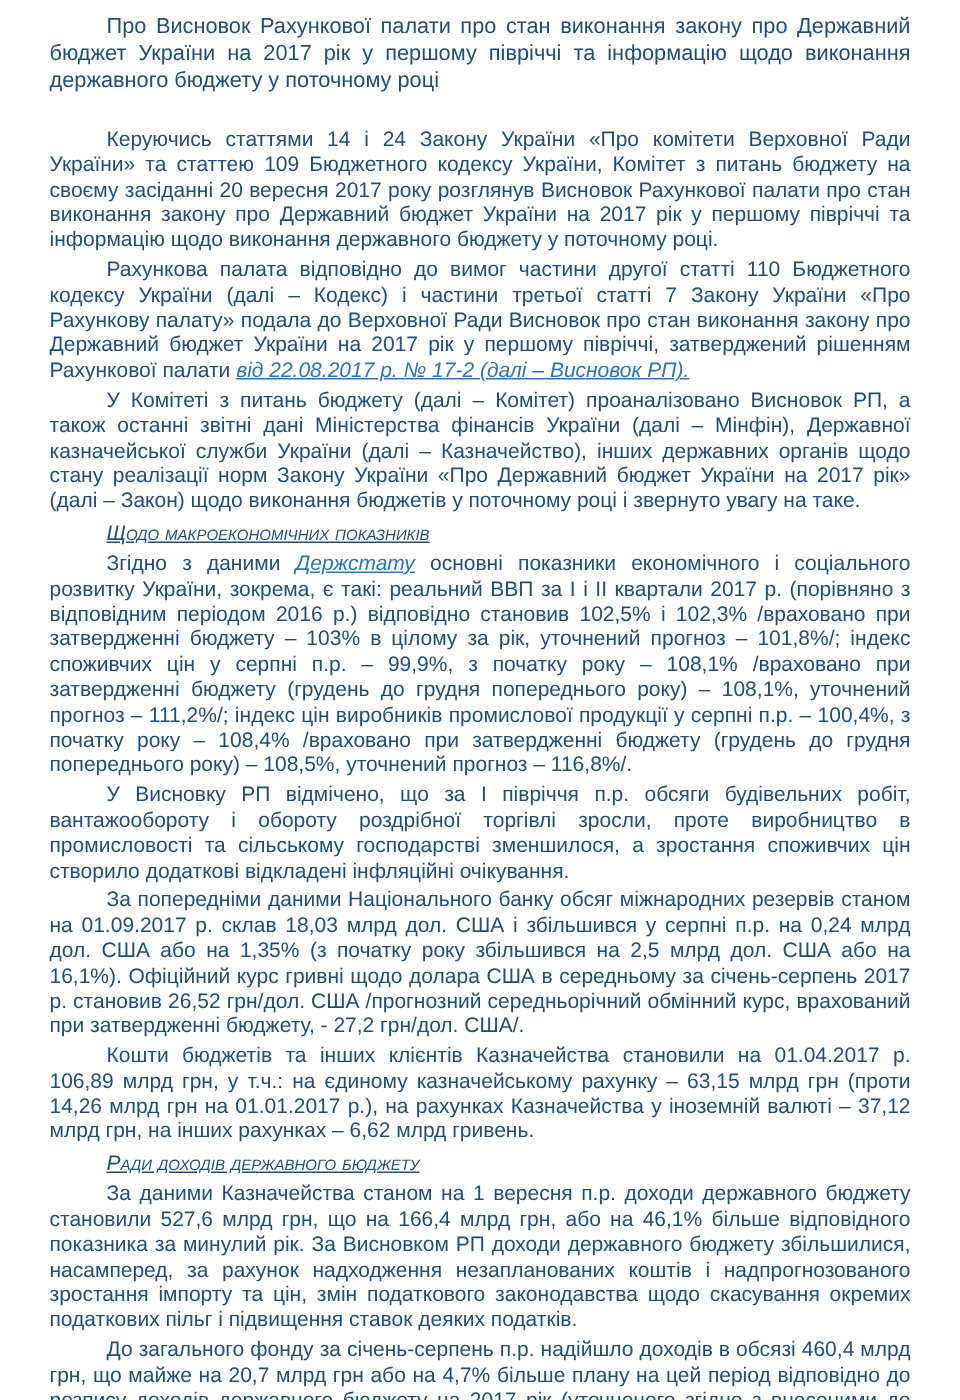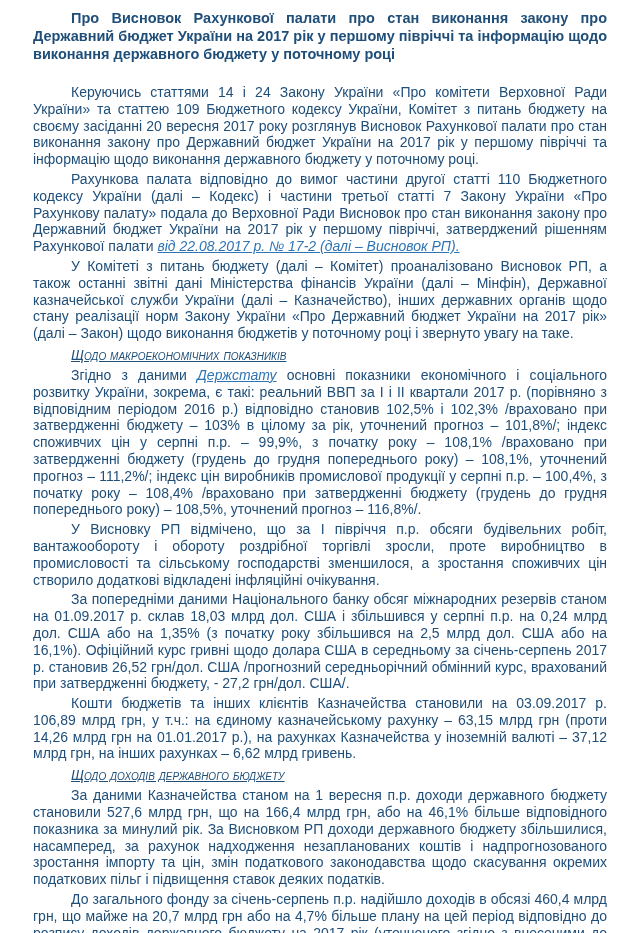--- a/index.html
+++ b/index.html
@@ -22,21 +22,21 @@
   .page{
     box-sizing:border-box;
     width:640px;
     min-height:933px;
     padding:9px 33px 10px 33px;
     background:var(--bg-color);
   }
   .title{
     font-size:14.5px;
     line-height:18px;
-    font-weight:bold;
+    font-weight:normal;
     text-align:justify;
     text-indent:38px;
     margin:0 0 21px 0;
   }
   p.para{
     font-size:14px;
     line-height:16.8px;
     text-align:justify;
     text-indent:38px;
     margin:3px 0 0 0;
@@ -76,21 +76,21 @@
   <p class="para">У Комітеті з питань бюджету (далі – Комітет) проаналізовано Висновок РП, а також останні звітні дані Міністерства фінансів України (далі – Мінфін), Державної казначейської служби України (далі – Казначейство), інших державних органів щодо стану реалізації норм Закону України «Про Державний бюджет України на 2017 рік» (далі – Закон) щодо виконання бюджетів у поточному році і звернуто увагу на таке.</p>
 
   <div class="section-heading"><span>Щодо макроекономічних показників</span></div>
 
   <p class="para"><span>Згідно з даними </span><a class="doc-link">Держстату</a><span> основні показники економічного і соціального розвитку України, зокрема, є такі: реальний ВВП за І і ІІ квартали 2017 р. (порівняно з відповідним періодом 2016 р.) відповідно становив 102,5% і 102,3% </span><span class="it">/враховано при затвердженні бюджету – 103% в цілому за рік, уточнений прогноз – 101,8%/</span><span>; індекс споживчих цін у серпні п.р. – 99,9%, з початку року – 108,1% </span><span class="it">/враховано при затвердженні бюджету (грудень до грудня попереднього року) – 108,1%, уточнений прогноз – 111,2%/</span><span>; індекс цін виробників промислової продукції у серпні п.р. – 100,4%, з початку року – 108,4% </span><span class="it">/враховано при затвердженні бюджету (грудень до грудня попереднього року) – 108,5%, уточнений прогноз – 116,8%/</span><span>.</span></p>
 
   <p class="para">У Висновку РП відмічено, що за І півріччя п.р. обсяги будівельних робіт, вантажообороту і обороту роздрібної торгівлі зросли, проте виробництво в промисловості та сільському господарстві зменшилося, а зростання споживчих цін створило додаткові відкладені інфляційні очікування.</p>
 
   <p class="para"><span>За попередніми даними Національного банку обсяг міжнародних резервів станом на 01.09.2017 р. склав 18,03 млрд дол. США і збільшився у серпні п.р. на 0,24 млрд дол. США або на 1,35% (з початку року збільшився на 2,5 млрд дол. США або на 16,1%). Офіційний курс гривні щодо долара США в середньому за січень-серпень 2017 р. становив 26,52 грн/дол. США </span><span class="it">/прогнозний середньорічний обмінний курс, врахований при затвердженні бюджету, - 27,2 грн/дол. США/.</span></p>
 
-  <p class="para">Кошти бюджетів та інших клієнтів Казначейства становили на 03.09.2017 р. 106,89 млрд грн, у т.ч.: на єдиному казначейському рахунку – 63,15 млрд грн (проти 14,26 млрд грн на 01.01.2017 р.), на рахунках Казначейства у іноземній валюті – 37,12 млрд грн, на інших рахунках – 6,62 млрд гривень.</p>
+  <p class="para">Кошти бюджетів та інших клієнтів Казначейства становили на 01.04.2017 р. 106,89 млрд грн, у т.ч.: на єдиному казначейському рахунку – 63,15 млрд грн (проти 14,26 млрд грн на 01.01.2017 р.), на рахунках Казначейства у іноземній валюті – 37,12 млрд грн, на інших рахунках – 6,62 млрд гривень.</p>
 
-  <div class="section-heading"><span>Щодо доходів державного бюджету</span></div>
+  <div class="section-heading"><span>Ради доходів державного бюджету</span></div>
 
   <p class="para">За даними Казначейства станом на 1 вересня п.р. доходи державного бюджету становили 527,6 млрд грн, що на 166,4 млрд грн, або на 46,1% більше відповідного показника за минулий рік. За Висновком РП доходи державного бюджету збільшилися, насамперед, за рахунок надходження незапланованих коштів і надпрогнозованого зростання імпорту та цін, змін податкового законодавства щодо скасування окремих податкових пільг і підвищення ставок деяких податків.</p>
 
   <p class="para">До загального фонду за січень-серпень п.р. надійшло доходів в обсязі 460,4 млрд грн, що майже на 20,7 млрд грн або на 4,7% більше плану на цей період відповідно до розпису доходів державного бюджету на 2017 рік (уточненого згідно з внесеними до Закону змінами).</p>
 
 </div>
 
 </body></html>

